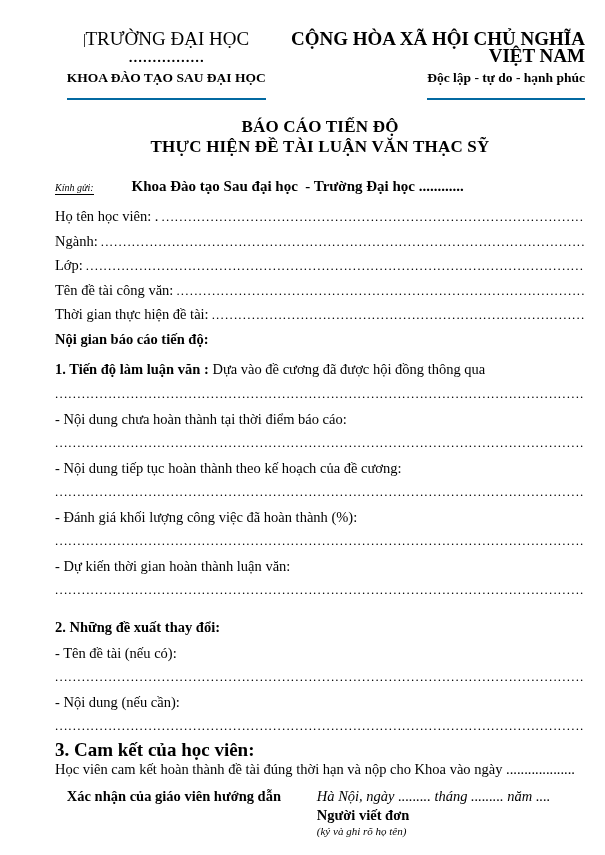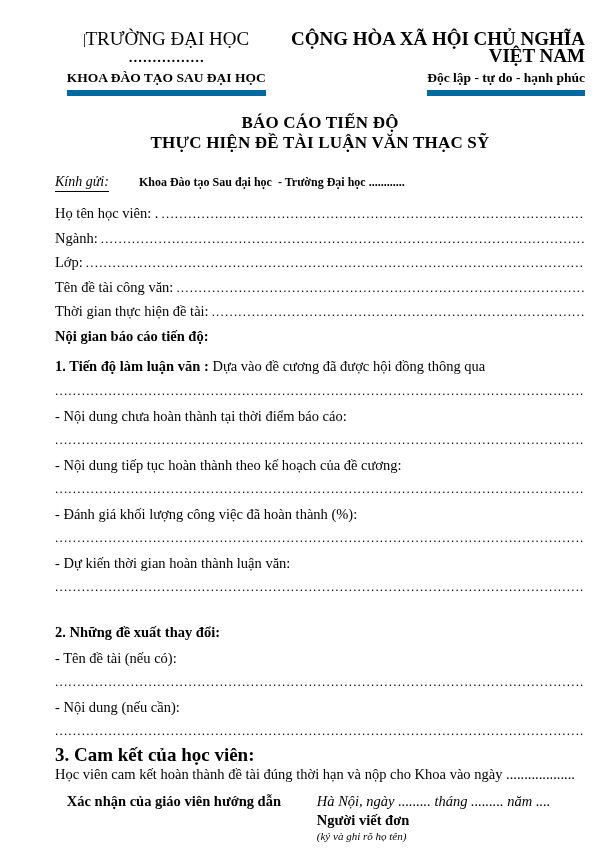--- a/index.html
+++ b/index.html
@@ -12,39 +12,39 @@
   }
   .page { padding: 30px 20px 0 55px; }
 
   
   .header { display: flex; }
   .header-left  { width: 42%; text-align: center; }
   .header-right { width: 58%; text-align: right; }
   .h-line1 { font-size: 19px; line-height: 17px; }
   .header-right .h-line1 { font-weight: bold; }
   .h-line2 { margin-top: 5px; font-size: 13.5px; font-weight: bold; line-height: 17px; }
-  .u-block { display: inline-block; border-bottom: 6px solid #0369a1; padding-bottom: 4px; }
+  .u-block { display: inline-block; border-bottom: 2px solid #0369a1; padding-bottom: 12px; }
   .caret {
     display: inline-block; width: 0; height: 13px;
     border-left: 1px solid #3a3a3a; margin-right: 1px; vertical-align: -2px;
   }
 
   
   .title {
     margin-top: 17px; text-align: center;
     font-weight: bold; font-size: 17px; line-height: 20px; letter-spacing: .2px;
   }
 
   
   .recipient { margin-top: 21px; display: flex; align-items: baseline; }
   .recipient-label {
-    font-style: italic; font-size: 14px;
+    font-style: italic; font-size: 10px;
     border-bottom: 1px solid #000; padding-bottom: 1px;
   }
-  .recipient-value { font-weight: bold; font-size: 12px; margin-left: 30px; }
+  .recipient-value { font-weight: bold; font-size: 15px; margin-left: 38px; }
 
   
   .fields { margin-top: 13px; }
   .field-row { display: flex; align-items: baseline; height: 24.6px; font-size: 14.5px; }
   .leader {
     flex: 1; overflow: hidden; white-space: nowrap;
     font-size: 13px; letter-spacing: 1.2px; padding-left: 3px; color: #000;
   }
 
   .report-heading { height: 24.6px; font-size: 14.5px; font-weight: bold; }
@@ -52,21 +52,21 @@
   
   .sec-heading-line { margin-top: 5px; height: 25px; font-size: 14.5px; }
   .b { font-weight: bold; }
   .item-label { padding-top: 4px; height: 28px; font-size: 14.5px; }
   .dotline {
     height: 21px; overflow: hidden; white-space: nowrap;
     font-size: 13px; letter-spacing: 1.2px; color: #000;
   }
 
   
-  .sec2-heading { margin-top: 24px; height: 22px; font-size: 14.5px; font-weight: bold; }
+  .sec2-heading { margin-top: 16px; height: 22px; font-size: 14.5px; font-weight: bold; }
   .sec3-heading { margin-top: 0; height: 22px; font-size: 19px; font-weight: bold; }
   .commitment { height: 23px; font-size: 14.5px; }
 
   
   .sig-row { display: flex; margin-top: 1px; gap: 24px; }
   .sig-left { width: 47%; text-align: center; font-weight: bold; font-size: 14.5px; line-height: 22px; }
   .sig-right { width: 53%; text-align: left; }
   .sig-date { font-style: italic; font-size: 14.5px; line-height: 22px; }
   .sig-title { font-weight: bold; font-size: 14.5px; line-height: 17px; }
   .sig-note { font-style: italic; font-size: 11px; line-height: 14px; }

